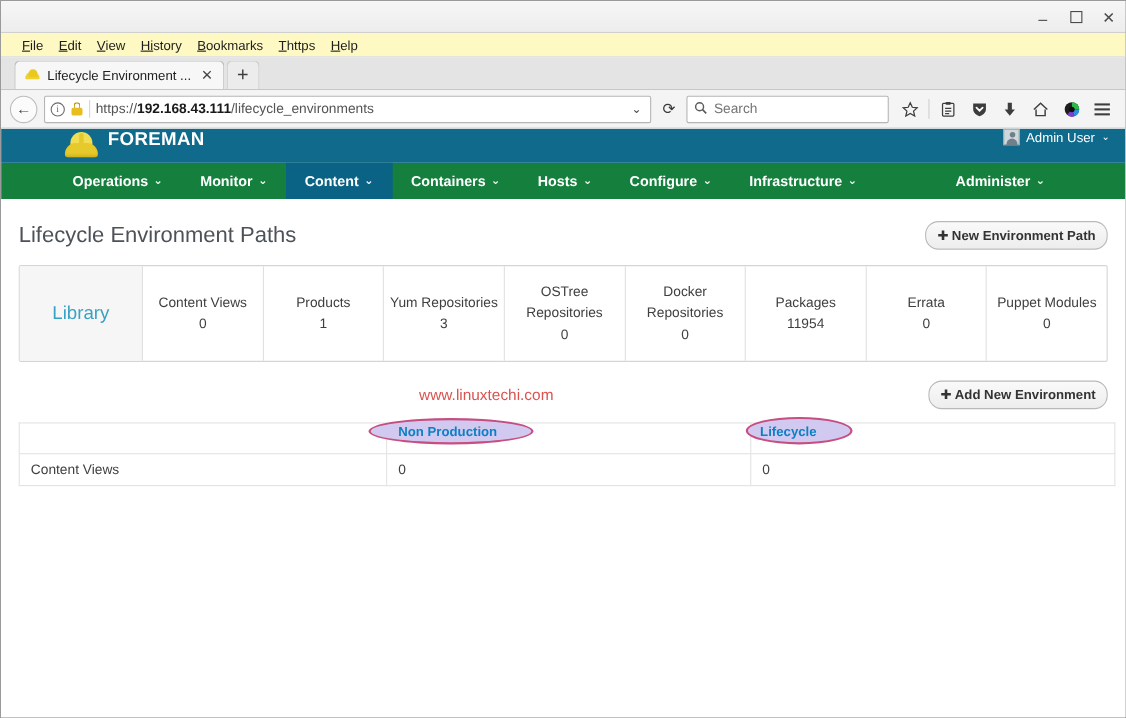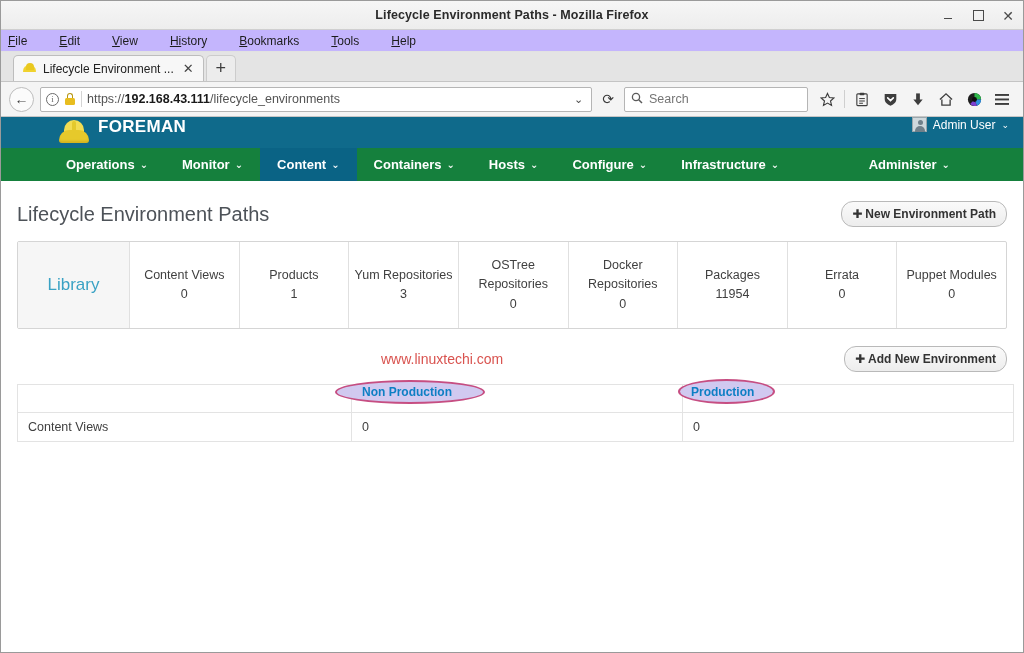--- a/index.html
+++ b/index.html
@@ -57,26 +57,26 @@
     line-height: 1;
     cursor: default;
   }
   .wb-min::before { content: ""; display:block; width: 8px; height: 1.5px; background: #4a4a4a; margin-top: 6px;}
   .wb-max::before { content: ""; display:block; width: 9px; height: 9px; border: 1.5px solid #4a4a4a; }
   .wb-close { font-size: 14px; font-weight: 400; }
 
   
   .menubar {
     height: 22px;
-    background: #c4b5fd;
+    background: #fef9c3;
     border-bottom: 1px solid #e2e2e2;
     display: flex;
     align-items: center;
-    padding-left: 0;
-    gap: 18px;
+    padding-left: 12px;
+    gap: 0;
     flex: none;
   }
   .menu-item {
     font-size: 12px;
     color: #1d1d1d;
     padding: 2px 7px;
     cursor: default;
     white-space: nowrap;
   }
   .menu-item u { text-decoration: underline; }
@@ -461,35 +461,34 @@
   }
   .lbl-np { left: 361px; top: 384px; }
   .lbl-p  { left: 690px; top: 384px; }
 </style>
 </head>
 <body>
 
 <div class="window">
 
   <div class="titlebar">
-    <div class="titlebar-text">Lifecycle Environment Paths - Mozilla Firefox</div>
     <div class="win-buttons">
       <div class="win-btn wb-min"></div>
       <div class="win-btn wb-max"></div>
       <div class="win-btn wb-close">✕</div>
     </div>
   </div>
 
   <div class="menubar">
     <div class="menu-item"><u>F</u><span>ile</span></div>
     <div class="menu-item"><u>E</u><span>dit</span></div>
     <div class="menu-item"><u>V</u><span>iew</span></div>
     <div class="menu-item"><u>Hi</u><span>story</span></div>
     <div class="menu-item"><u>B</u><span>ookmarks</span></div>
-    <div class="menu-item"><u>T</u><span>ools</span></div>
+    <div class="menu-item"><u>T</u><span>https</span></div>
     <div class="menu-item"><u>H</u><span>elp</span></div>
   </div>
 
   <div class="tabstrip">
     <div class="tab">
       <span class="tab-favicon">
           <span class="hat"></span>
         </span>
       <span class="tab-title">Lifecycle Environment ...</span>
       <span class="tab-close">✕</span>
@@ -692,15 +691,15 @@
           </tr>
         </tbody>
       </table>
 
     </div>
   </div>
 
   <div class="ellipse ell-np"></div>
   <a class="ell-label lbl-np" href="#">Non Production</a>
   <div class="ellipse ell-p"></div>
-  <a class="ell-label lbl-p" href="#">Production</a>
+  <a class="ell-label lbl-p" href="#">Lifecycle</a>
 
 </div>
 
 </body></html>

